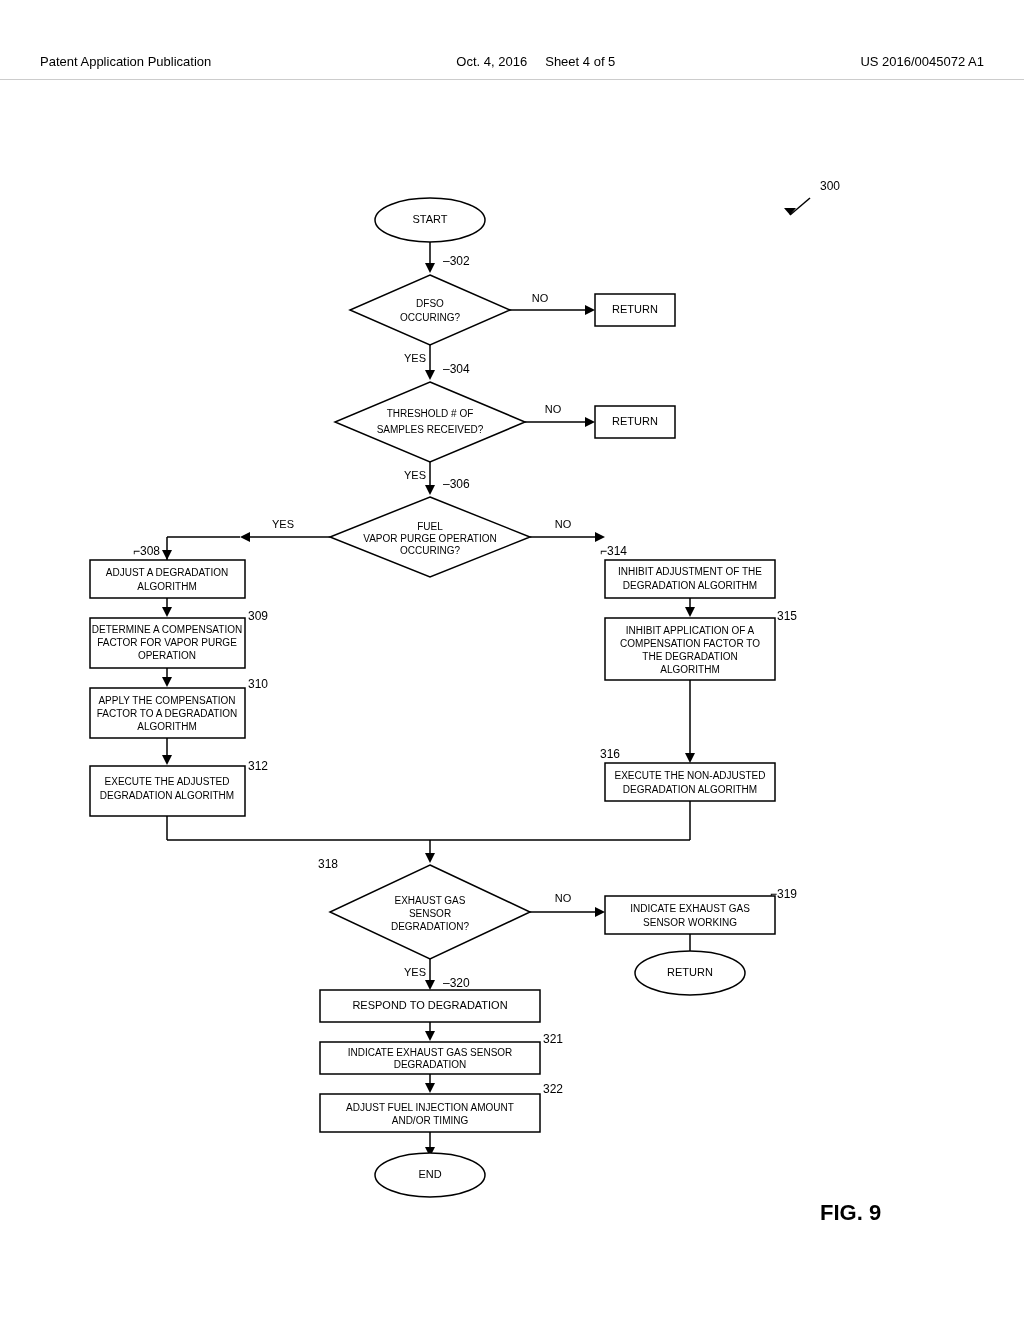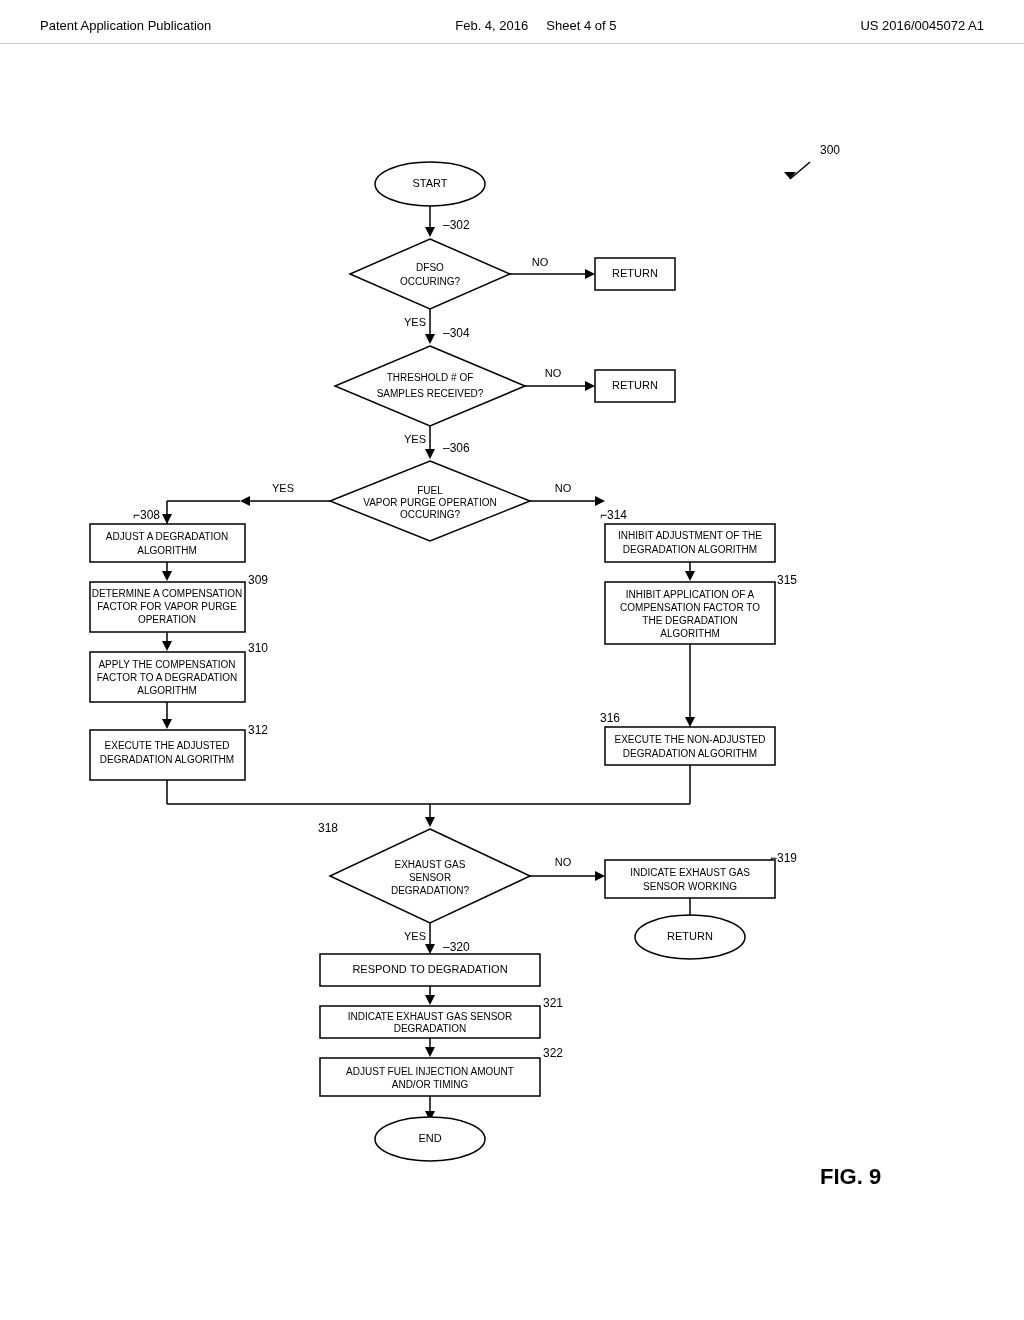--- a/index.html
+++ b/index.html
@@ -44,20 +44,21 @@
     }
     .shape-label-small {
       font-family: Arial, sans-serif;
       font-size: 10px;
       text-anchor: middle;
       dominant-baseline: middle;
     }
     .header-text {
       font-family: Arial, sans-serif;
       font-size: 13px;
+      margin-top: 36px;
     }
     .fig-label {
       font-family: Arial, sans-serif;
       font-size: 22px;
       font-weight: bold;
     }
     .ref-num {
       font-family: Arial, sans-serif;
       font-size: 12px;
     }
@@ -66,21 +67,21 @@
       font-size: 11px;
       text-anchor: middle;
     }
   </style>
 </head>
 <body>
 
 <div class="page-header">
   <span class="header-text">Patent Application Publication</span>
   <span class="header-text">
-    <span>Feb. 4, 2016</span>&nbsp;&nbsp;&nbsp;&nbsp;
+    <span>Oct. 4, 2016</span>&nbsp;&nbsp;&nbsp;&nbsp;
     <span>Sheet 4 of 5</span>
   </span>
   <span class="header-text">US 2016/0045072 A1</span>
 </div>
 
 <div class="diagram-container">
 <svg viewBox="0 0 1024 1220" xmlns="http://www.w3.org/2000/svg">
 
   <text x="820" y="100" class="ref-num">300</text>
   <line x1="810" y1="108" x2="790" y2="125" stroke="black" stroke-width="1.5"></line>

